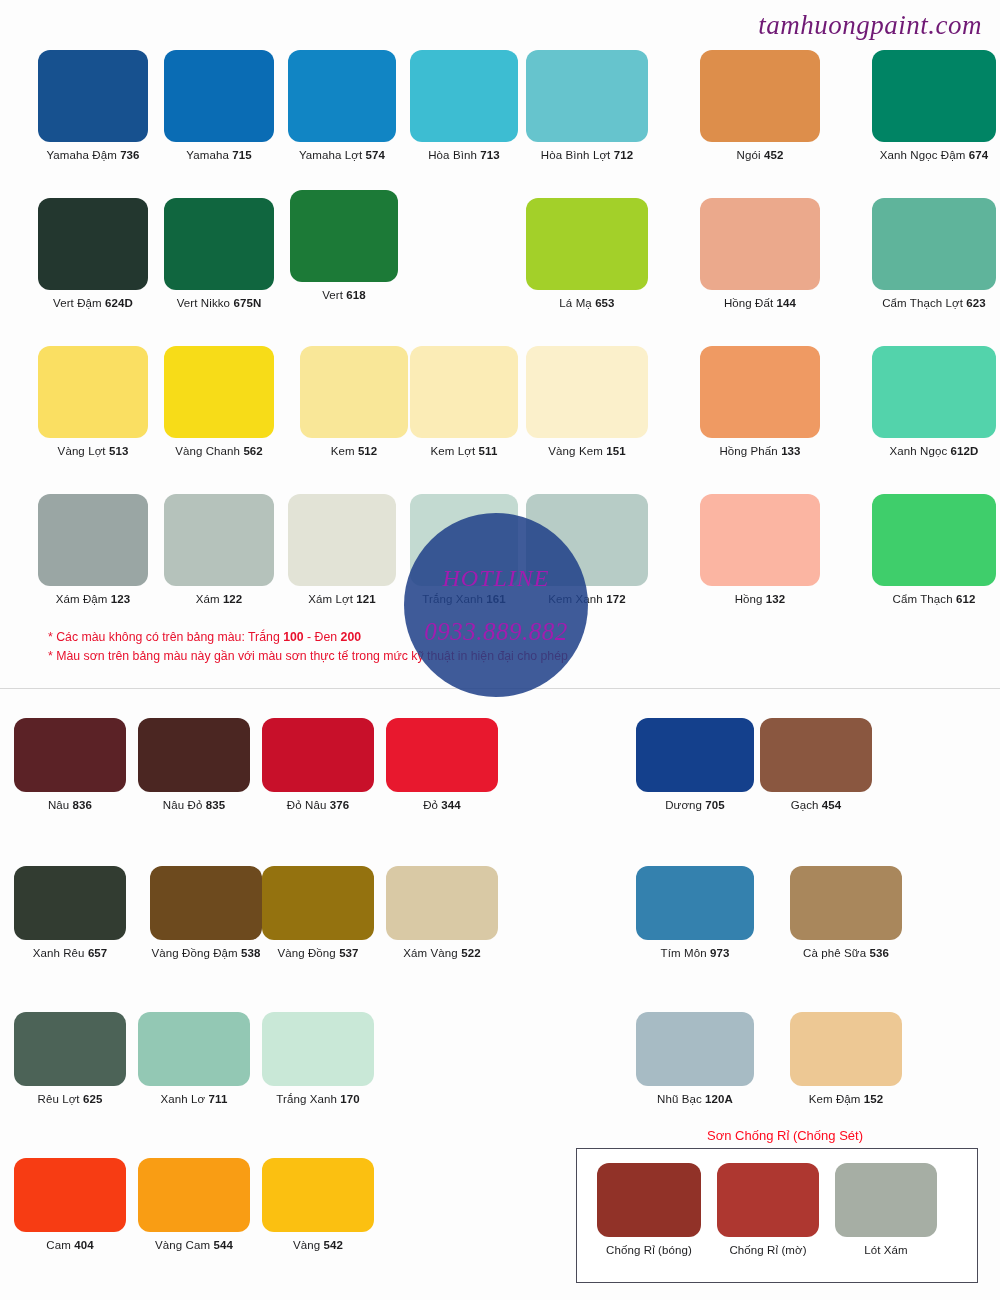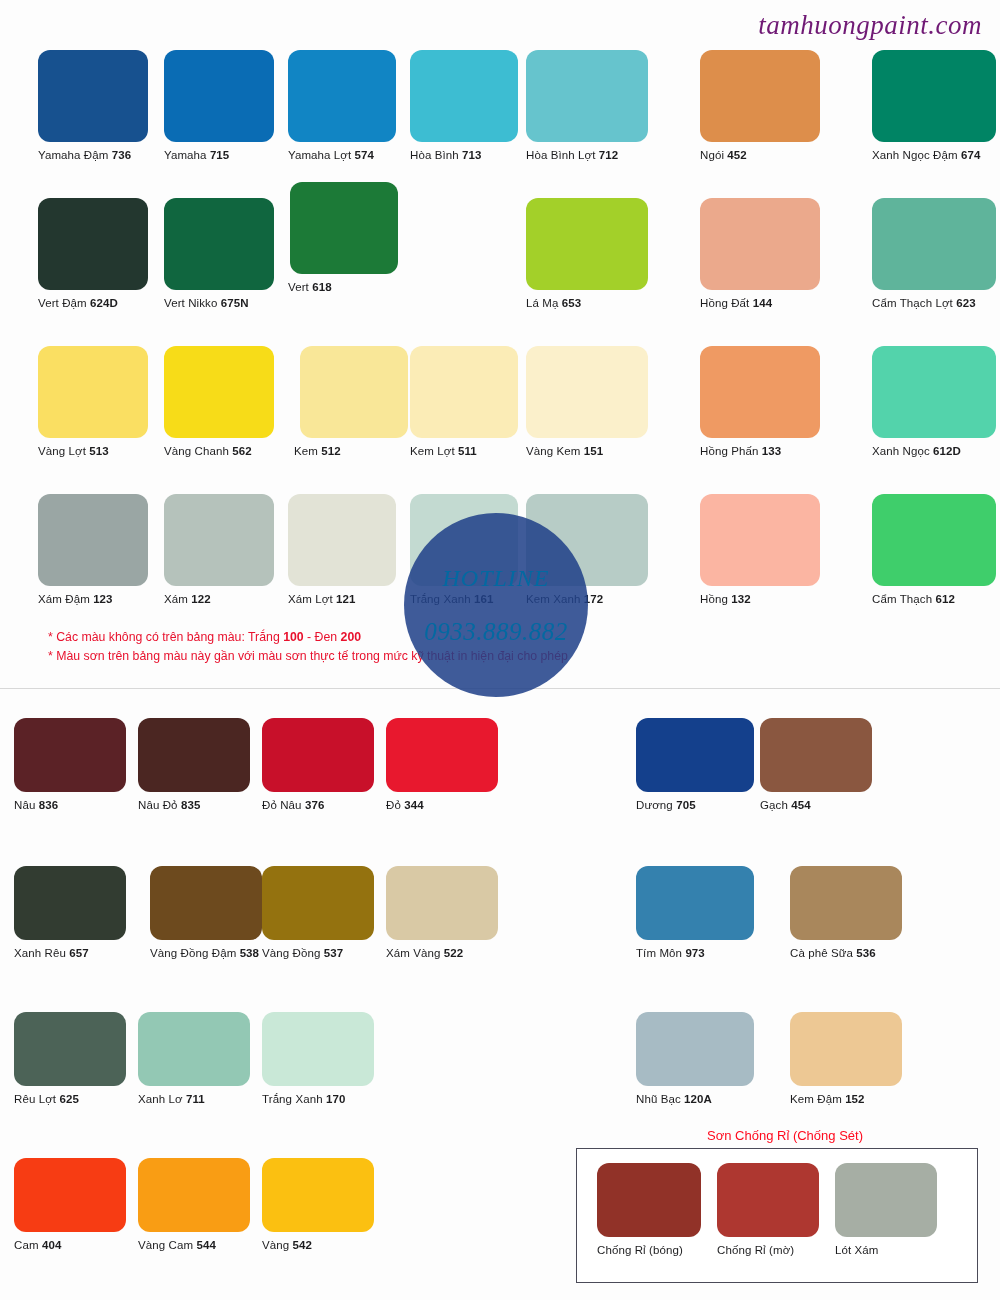--- a/index.html
+++ b/index.html
@@ -21,21 +21,21 @@
     font-family:"Liberation Serif", serif;
     font-style:italic;
     font-size:27px;
     color:#701a75;
     letter-spacing:0.5px;
     white-space:nowrap;
   }
   
   .swatch-cell{
     position:absolute;
-    text-align:left;
+    text-align:center;
   }
   .chip{
     border-radius:12px;
     margin:0 auto;
     box-shadow:0 0 0 0 rgba(0,0,0,0);
   }
   .chip-label{
     font-size:11.5px;
     color:#1d1d1f;
     margin-top:7px;
@@ -69,21 +69,21 @@
   .hotline{
     position:absolute;
     left:404px;top:513px;
     width:184px;height:184px;
     border-radius:50%;
     background:rgba(32,64,136,0.86);
     display:flex;
     flex-direction:column;
     align-items:center;
     justify-content:center;
-    color:#0369a1;
+    color:#a21caf;
     font-family:"Liberation Serif", serif;
     font-style:italic;
     z-index:50;
     gap:22px;
   }
   .hotline .h-title{
     font-size:24px;
     letter-spacing:1px;
     margin-bottom:4px;
   }
@@ -143,21 +143,21 @@
         <div class="chip-label"><span>Hòa Bình Lợt </span><b>712</b></div>
       </div>
       <div class="swatch-cell" style="left: 38px; top: 198px; width: 110px;">
         <div class="chip" style="width: 110px; height: 92px; background: rgb(35, 55, 47);"></div>
         <div class="chip-label"><span>Vert Đậm </span><b>624D</b></div>
       </div>
       <div class="swatch-cell" style="left: 164px; top: 198px; width: 110px;">
         <div class="chip" style="width: 110px; height: 92px; background: rgb(16, 102, 63);"></div>
         <div class="chip-label"><span>Vert Nikko </span><b>675N</b></div>
       </div>
-      <div class="swatch-cell" style="left: 288px; top: 182px; width: 112px;">
+      <div class="swatch-cell" style="left: 288px; top: 190px; width: 112px;">
         <div class="chip" style="width: 108px; height: 92px; background: rgb(28, 122, 55);"></div>
         <div class="chip-label"><span>Vert </span><b>618</b></div>
       </div>
       <div class="swatch-cell" style="left: 526px; top: 198px; width: 122px;">
         <div class="chip" style="width: 122px; height: 92px; background: rgb(163, 208, 41);"></div>
         <div class="chip-label"><span>Lá Mạ </span><b>653</b></div>
       </div>
       <div class="swatch-cell" style="left: 38px; top: 346px; width: 110px;">
         <div class="chip" style="width: 110px; height: 92px; background: rgb(250, 223, 98);"></div>
         <div class="chip-label"><span>Vàng Lợt </span><b>513</b></div>

